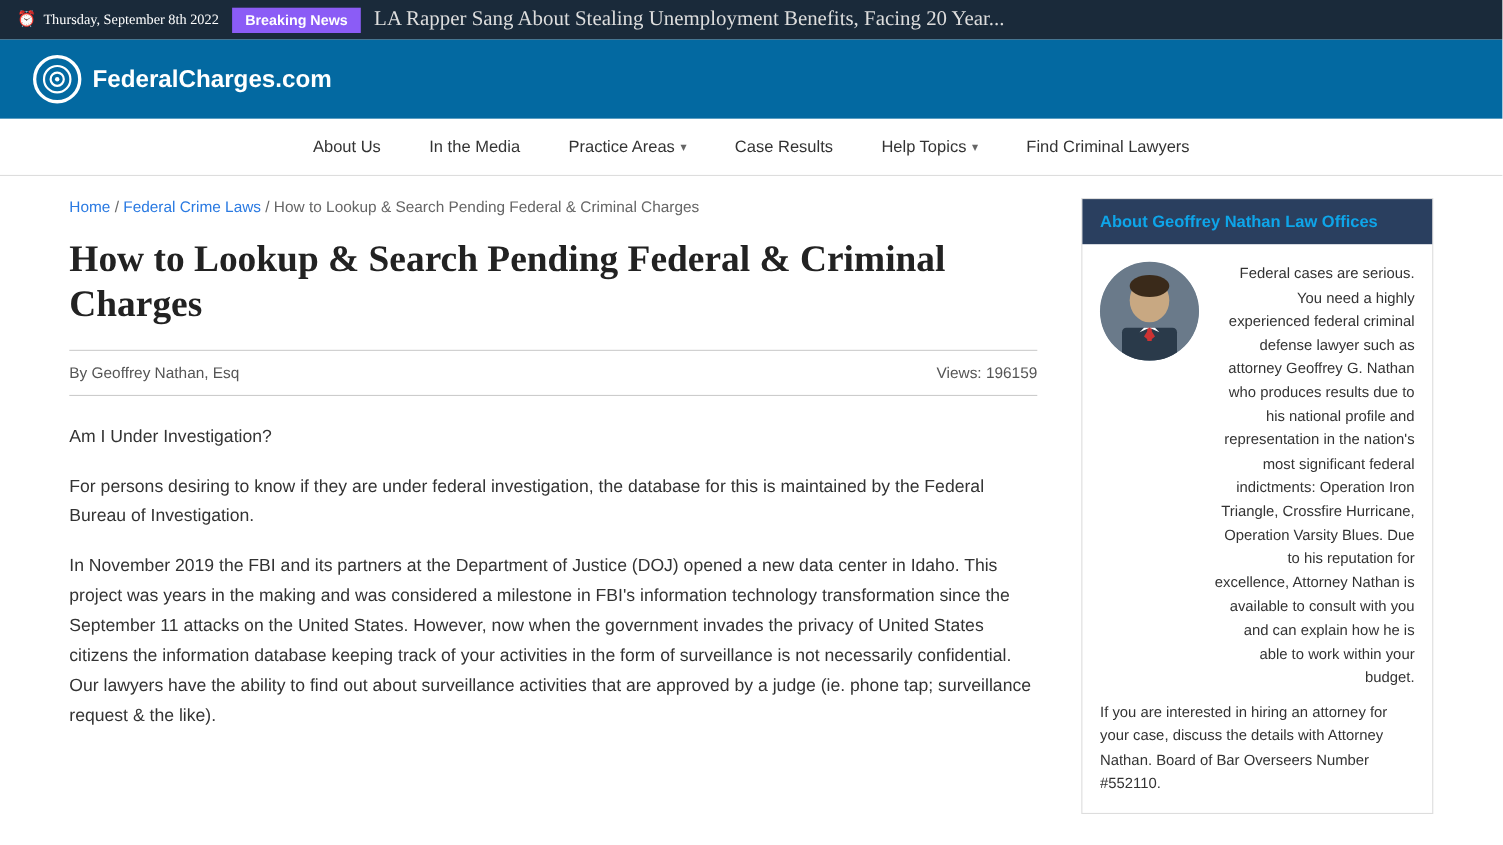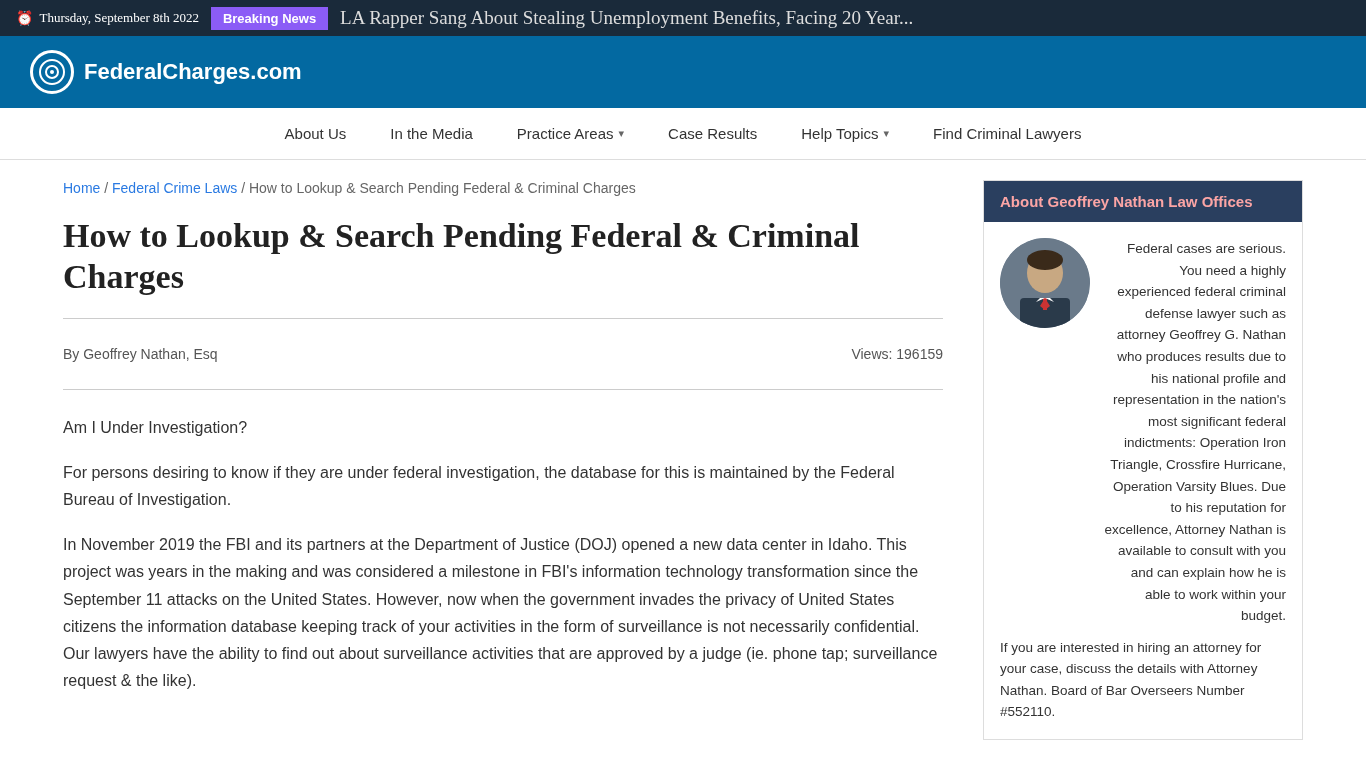--- a/index.html
+++ b/index.html
@@ -102,21 +102,21 @@
       font-family: Georgia, serif;
     }
 
     
     .article-meta {
       display: flex;
       justify-content: space-between;
       align-items: center;
       border-top: 1px solid #ccc;
       border-bottom: 1px solid #ccc;
-      padding: 27px 0;
+      padding: 12px 0;
       margin-bottom: 24px;
       font-size: 14px;
       color: #555;
       font-family: Arial, sans-serif;
     }
 
     
     .article-body p {
       font-size: 16px;
       line-height: 1.7;
@@ -131,21 +131,21 @@
       flex-shrink: 0;
     }
 
     
     .sidebar-box {
       border: 1px solid #ddd;
       margin-bottom: 30px;
     }
     .sidebar-box-header {
       background: #2a3f5f;
-      color: #fca5a5;
+      color: #0ea5e9;
       padding: 12px 16px;
       font-size: 15px;
       font-weight: bold;
       font-family: Arial, sans-serif;
     }
     .sidebar-box-content {
       padding: 16px;
       font-size: 14px;
       line-height: 1.6;
       color: #333;

